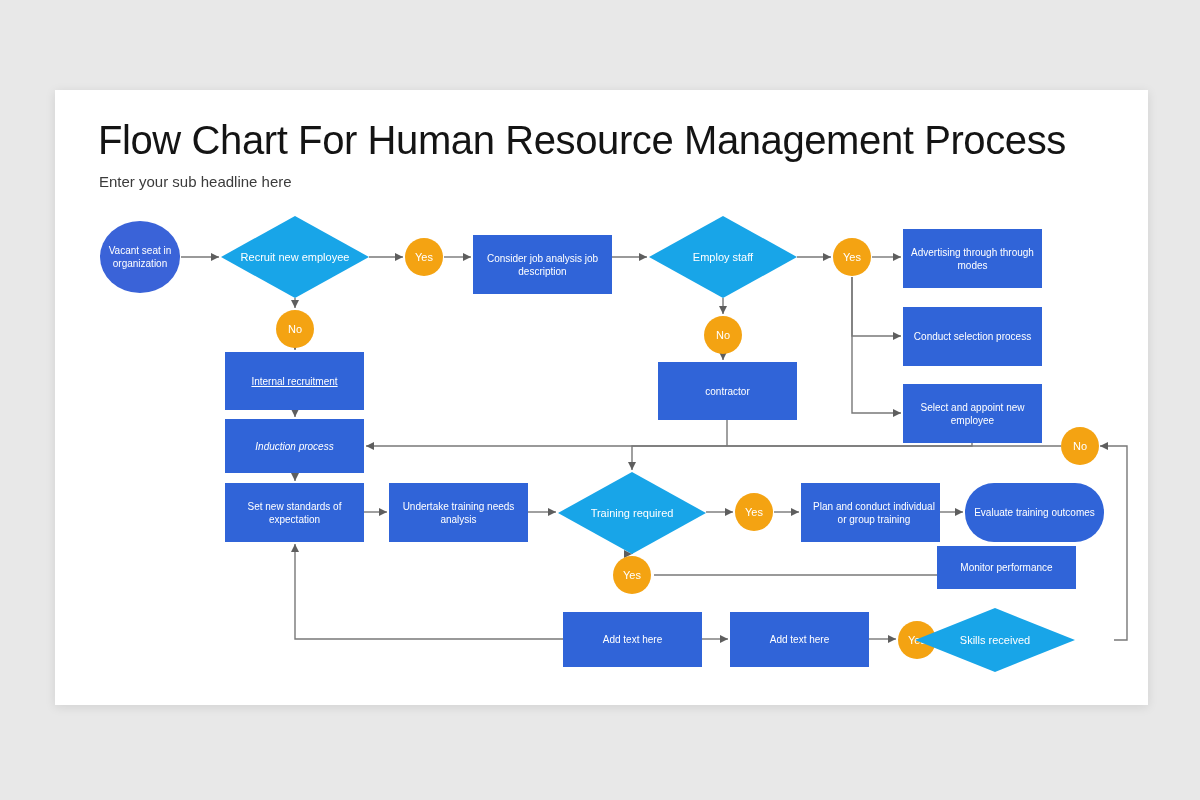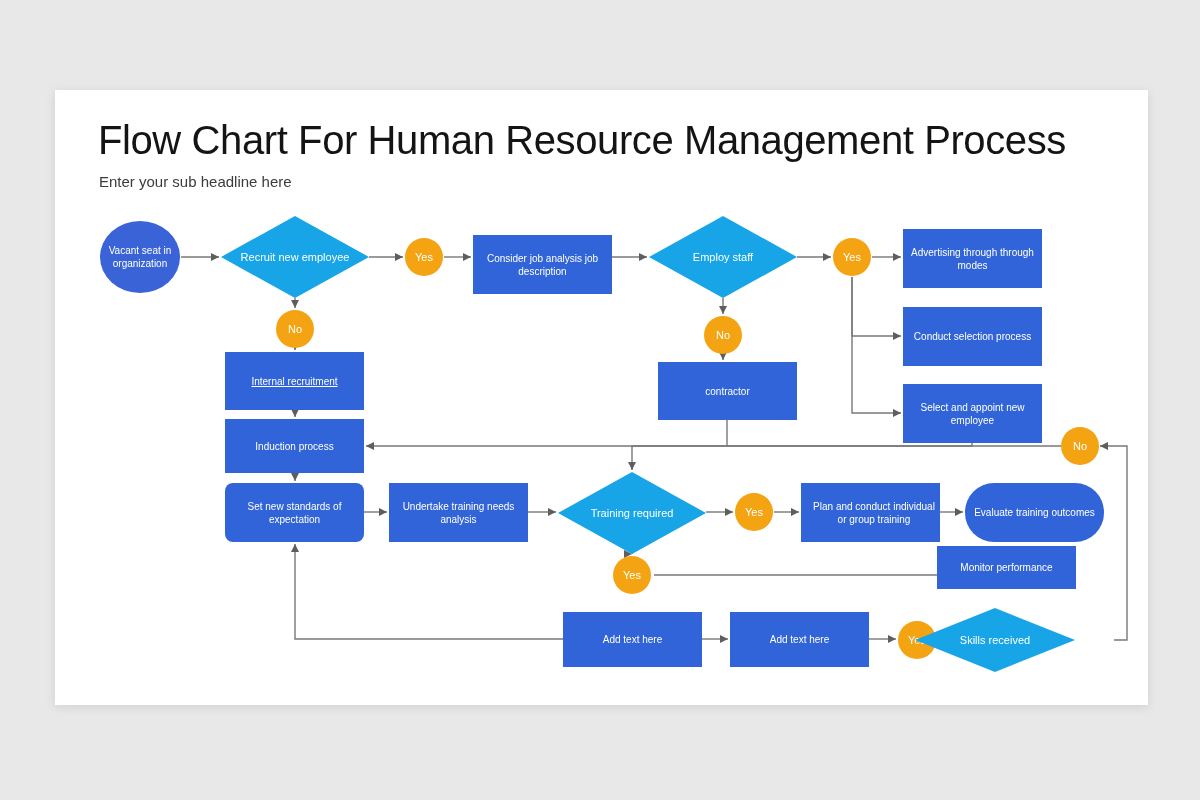--- a/index.html
+++ b/index.html
@@ -197,25 +197,25 @@
     </div>
 
     <div class="node box" style="left:170px;top:262px;width:139px;height:58px;text-decoration:underline;">
       <span>Internal recruitment</span>
     </div>
 
     <div class="node box" style="left:603px;top:272px;width:139px;height:58px;">
       <span>contractor</span>
     </div>
 
-    <div class="node box" style="left:170px;top:329px;width:139px;height:54px;">
+    <div class="node box" style="left:170px;top:329px;width:139px;height:54px;font-style:italic;">
       <span>Induction process</span>
     </div>
 
-    <div class="node box" style="left:170px;top:393px;width:139px;height:59px;border-radius:8px;">
+    <div class="node box" style="left:170px;top:393px;width:139px;height:59px;">
       <span>Set new standards of expectation</span>
     </div>
 
     <div class="node box" style="left:334px;top:393px;width:139px;height:59px;">
       <span>Undertake training needs analysis</span>
     </div>
 
     <div class="diamond-wrap" style="left:503px;top:382px;width:148px;height:82px;">
       <div class="diamond-shape"></div>
       <div class="diamond-label">Training required</div>

